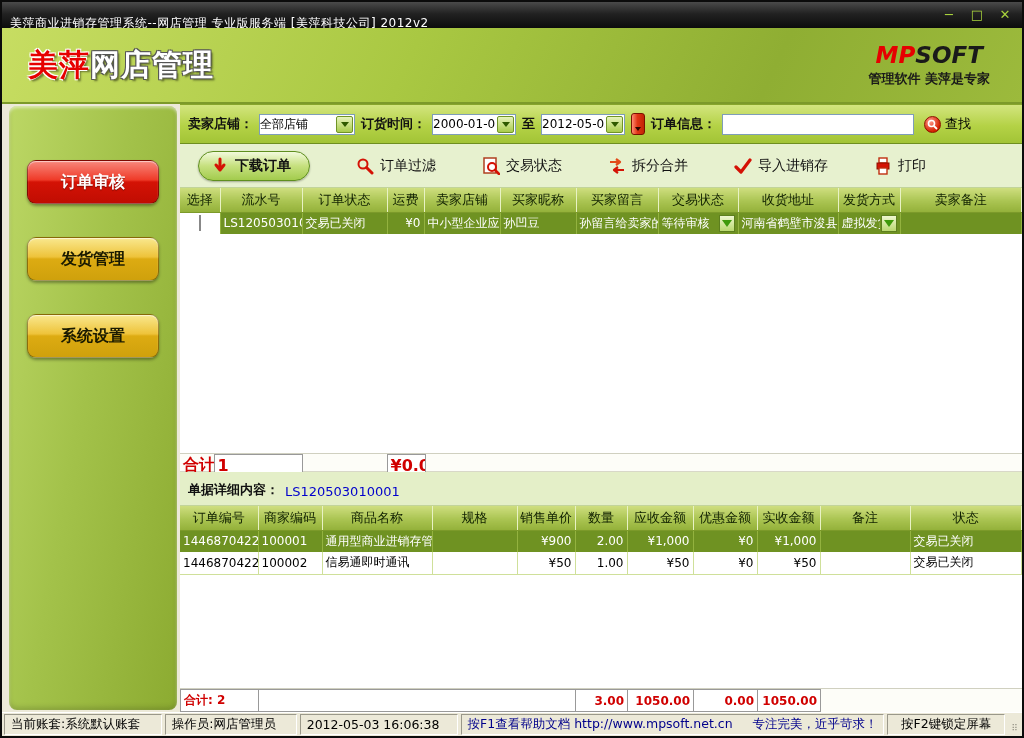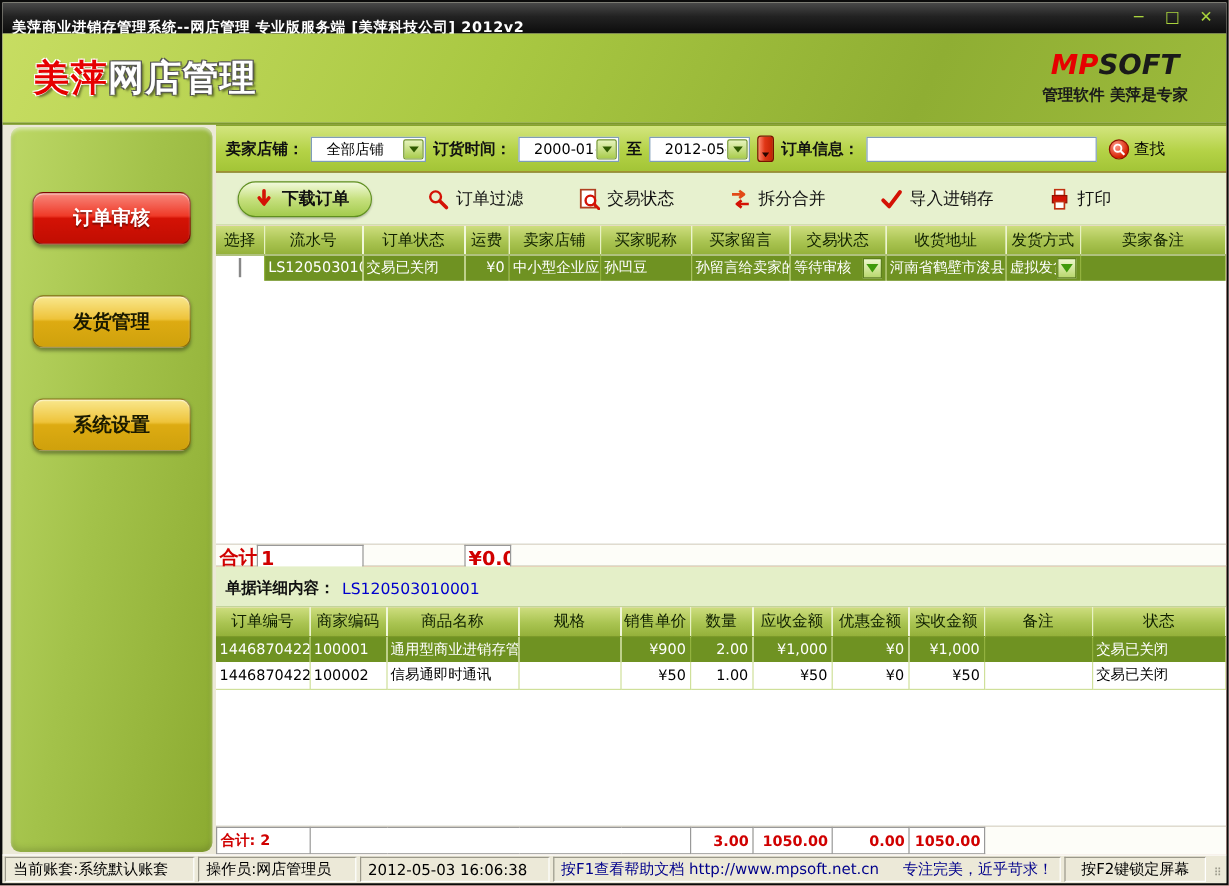--- a/index.html
+++ b/index.html
@@ -1,50 +1,50 @@
 <!DOCTYPE html>
 <html><head>
 <meta charset="utf-8">
 <style>
   * { margin:0; padding:0; box-sizing:border-box; }
   html,body { width:1024px; height:738px; font-family:"DejaVu Sans","Liberation Sans",sans-serif; }
   .window { width:1024px; height:738px; border:2px solid #0b0b0b; background:#ece9d8; display:flex; flex-direction:column; overflow:hidden; }
 
   
   .titlebar { height:26px; flex:0 0 26px; background:linear-gradient(to bottom,#4a4a4a 0%,#222 45%,#0c0c0c 100%); display:flex; align-items:center; padding:0 8px; }
-  .titlebar .title { color:#fff; font-size:12px; font-weight:bold; letter-spacing:.5px;margin-top:16px; }
+  .titlebar .title { color:#fff; font-size:12px; font-weight:normal; letter-spacing:.5px;margin-top:16px; }
   .win-controls { margin-left:auto; display:flex; gap:10px; }
   .wbtn { color:#a8d23c; font-size:13px; font-weight:bold; width:18px; text-align:center; cursor:pointer; line-height:16px; }
 
   
   .banner { height:76px; flex:0 0 76px; background:linear-gradient(115deg,#c7dd62 0%,#a9c842 40%,#8fae33 75%,#9cba3c 100%); border-bottom:2px solid #7c9a2a; display:flex; align-items:center; padding:0 26px; position:relative; }
   .logo { font-size:30px; font-weight:bold; letter-spacing:1px; }
   .logo .logo-red { color:#e60000; text-shadow:-1px -1px 0 #fff,1px -1px 0 #fff,-1px 1px 0 #fff,2px 2px 2px rgba(0,0,0,.45); }
   .logo .logo-white { color:#fff; text-shadow:-1px -1px 0 #555,1px -1px 0 #555,-1px 1px 0 #555,2px 2px 2px rgba(0,0,0,.5); }
   .brand { margin-left:auto; text-align:center; padding-right:6px; }
   .brand-logo { font-style:italic; font-weight:900; font-size:23px; letter-spacing:0px; }
   .brand-logo .mp { color:#e60000; }
   .brand-logo .soft { color:#1a1a1a; }
   .tagline { font-size:13px; font-weight:bold; color:#1a1a1a; margin-top:2px; }
 
   
   .bodyrow { flex:1 1 auto; display:flex; min-height:0; }
   .sidebar { flex:0 0 178px; padding:2px 3px 2px 7px; }
   .side-panel { width:100%; height:100%; border-radius:8px; background:linear-gradient(100deg,#bcd765 0%,#a3c24a 45%,#8cab31 100%); box-shadow:inset 0 2px 3px rgba(255,255,255,.5), inset 0 -3px 5px rgba(0,0,0,.15); display:flex; flex-direction:column; align-items:center; }
   .side-btn { width:132px; height:44px; border-radius:9px; font-size:16px; font-weight:bold; cursor:pointer; border:1px solid rgba(0,0,0,.35); box-shadow:0 2px 3px rgba(0,0,0,.35), inset 0 1px 1px rgba(255,255,255,.6); }
   .side-btn.red { margin-top:54px; background:linear-gradient(to bottom,#f8887d 0%,#ef3a28 45%,#d41205 50%,#c00d02 100%); color:#fff; text-shadow:0 1px 1px rgba(0,0,0,.4); }
-  .side-btn.gold { margin-top:42px; background:linear-gradient(to bottom,#f9e88e 0%,#eec33a 45%,#ddab12 50%,#cfa10c 100%); color:#1a1a00; }
+  .side-btn.gold { margin-top:33px; background:linear-gradient(to bottom,#f9e88e 0%,#eec33a 45%,#ddab12 50%,#cfa10c 100%); color:#1a1a00; }
 
   .main { flex:1 1 auto; display:flex; flex-direction:column; min-width:0; background:#ef4444; }
 
   
   .filterbar { height:40px; flex:0 0 40px; background:linear-gradient(to bottom,#d3e57f 0%,#b4d246 55%,#a2c436 100%); border-bottom:1px solid #6e8f1f; border-top:1px solid #87a52c; display:flex; align-items:center; padding:0 8px; gap:6px; font-size:13px; }
   .flabel { font-weight:bold; color:#111; white-space:nowrap; }
   .selectbox { background:#fff; border:1px solid #7f9db9; height:21px; display:flex; align-items:center; font-size:12px; cursor:pointer; }
-  .selectbox .sel-text { padding:0 12px; white-space:nowrap; overflow:hidden; }
+  .selectbox .sel-text { padding:0 0; white-space:nowrap; overflow:hidden; }
   .dd-btn { width:17px; height:17px; margin:1px; border:1px solid #6f9426; border-radius:2px; background:linear-gradient(to bottom,#e7f4bd,#a9cc4c); display:flex; align-items:center; justify-content:center; flex:0 0 17px; }
   .dd-btn .tri { width:0; height:0; border-left:4px solid transparent; border-right:4px solid transparent; border-top:5px solid #2f5a00; }
   .shop-select { width:96px; }
   .date-select { width:84px; }
   .red-mini { width:14px; height:22px; border-radius:3px; border:1px solid #7a1000; background:linear-gradient(to right,#ff8a70 0%,#e03515 45%,#c22405 100%); display:flex; align-items:flex-end; justify-content:center; cursor:pointer; padding-bottom:3px; }
   .red-mini .tri { width:0;height:0;border-left:3px solid transparent;border-right:3px solid transparent;border-top:4px solid #2a0500; }
   .order-info-input { width:192px; height:21px; border:1px solid #7f9db9; font-size:12px; padding:0 3px; }
   .findwrap { display:flex; align-items:center; gap:4px; cursor:pointer; margin-left:4px; }
   .find-icon { width:17px; height:17px; border-radius:50%; background:radial-gradient(circle at 35% 30%,#ff9a8a,#d62000 70%); border:1px solid #8c1200; display:flex; align-items:center; justify-content:center; }
 

